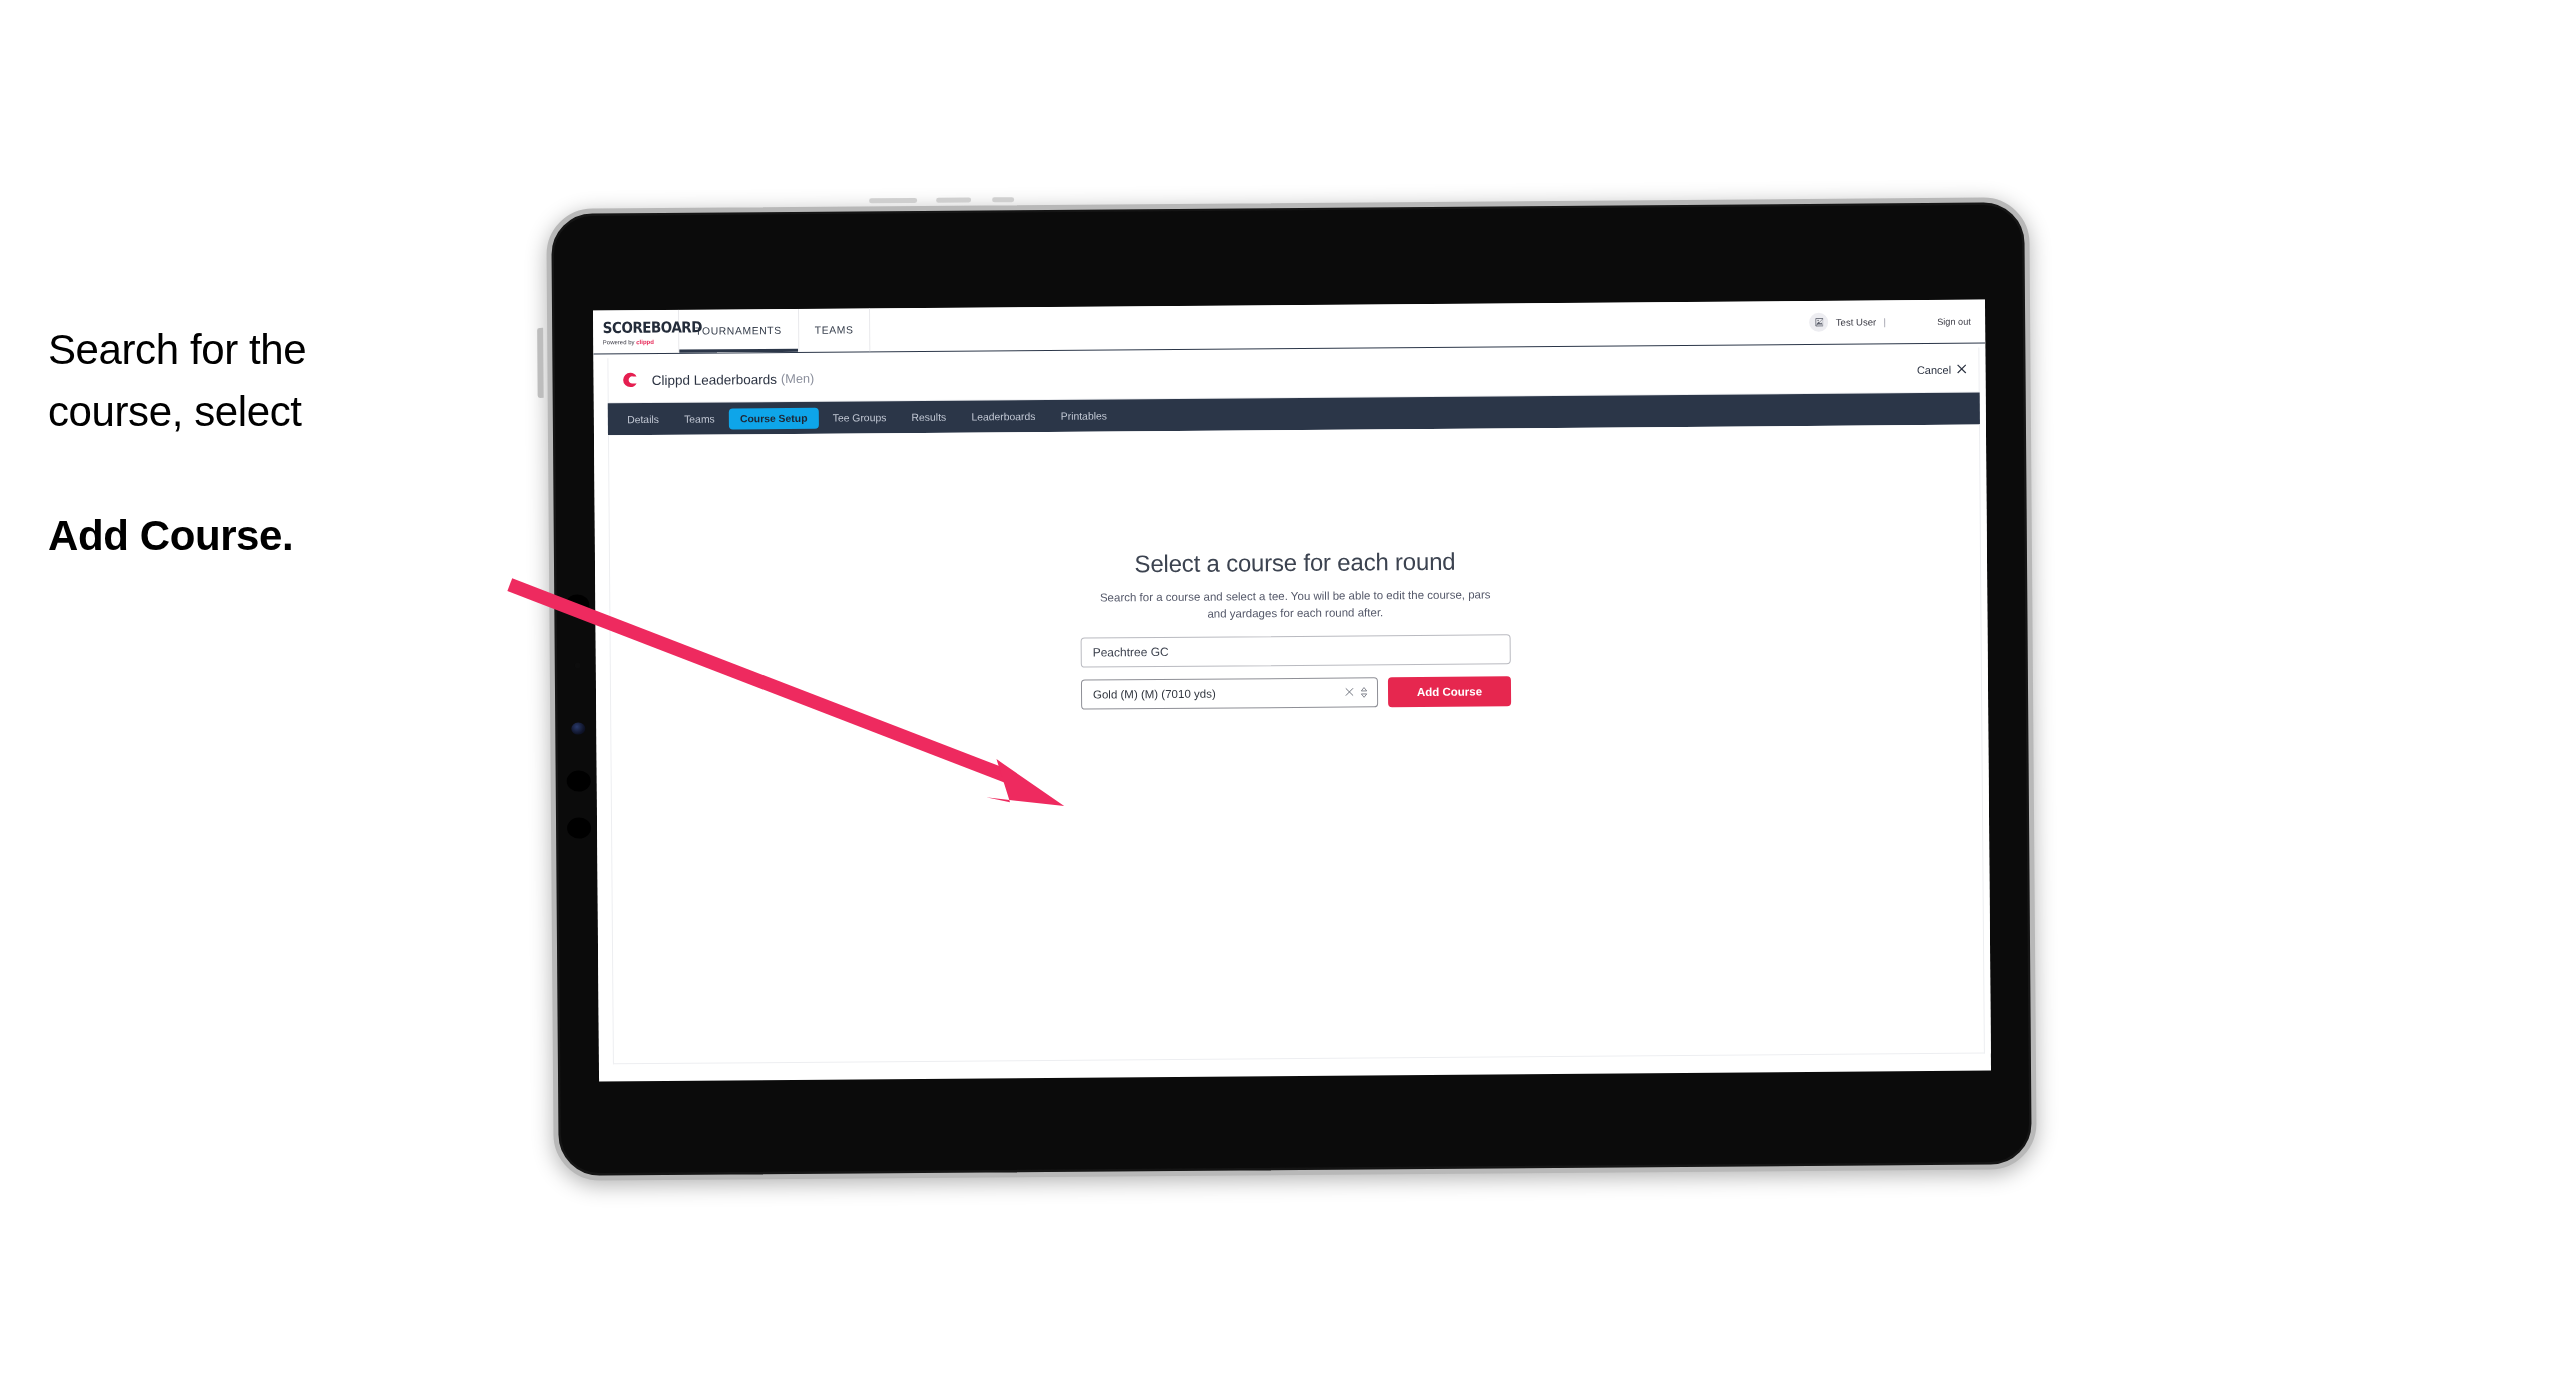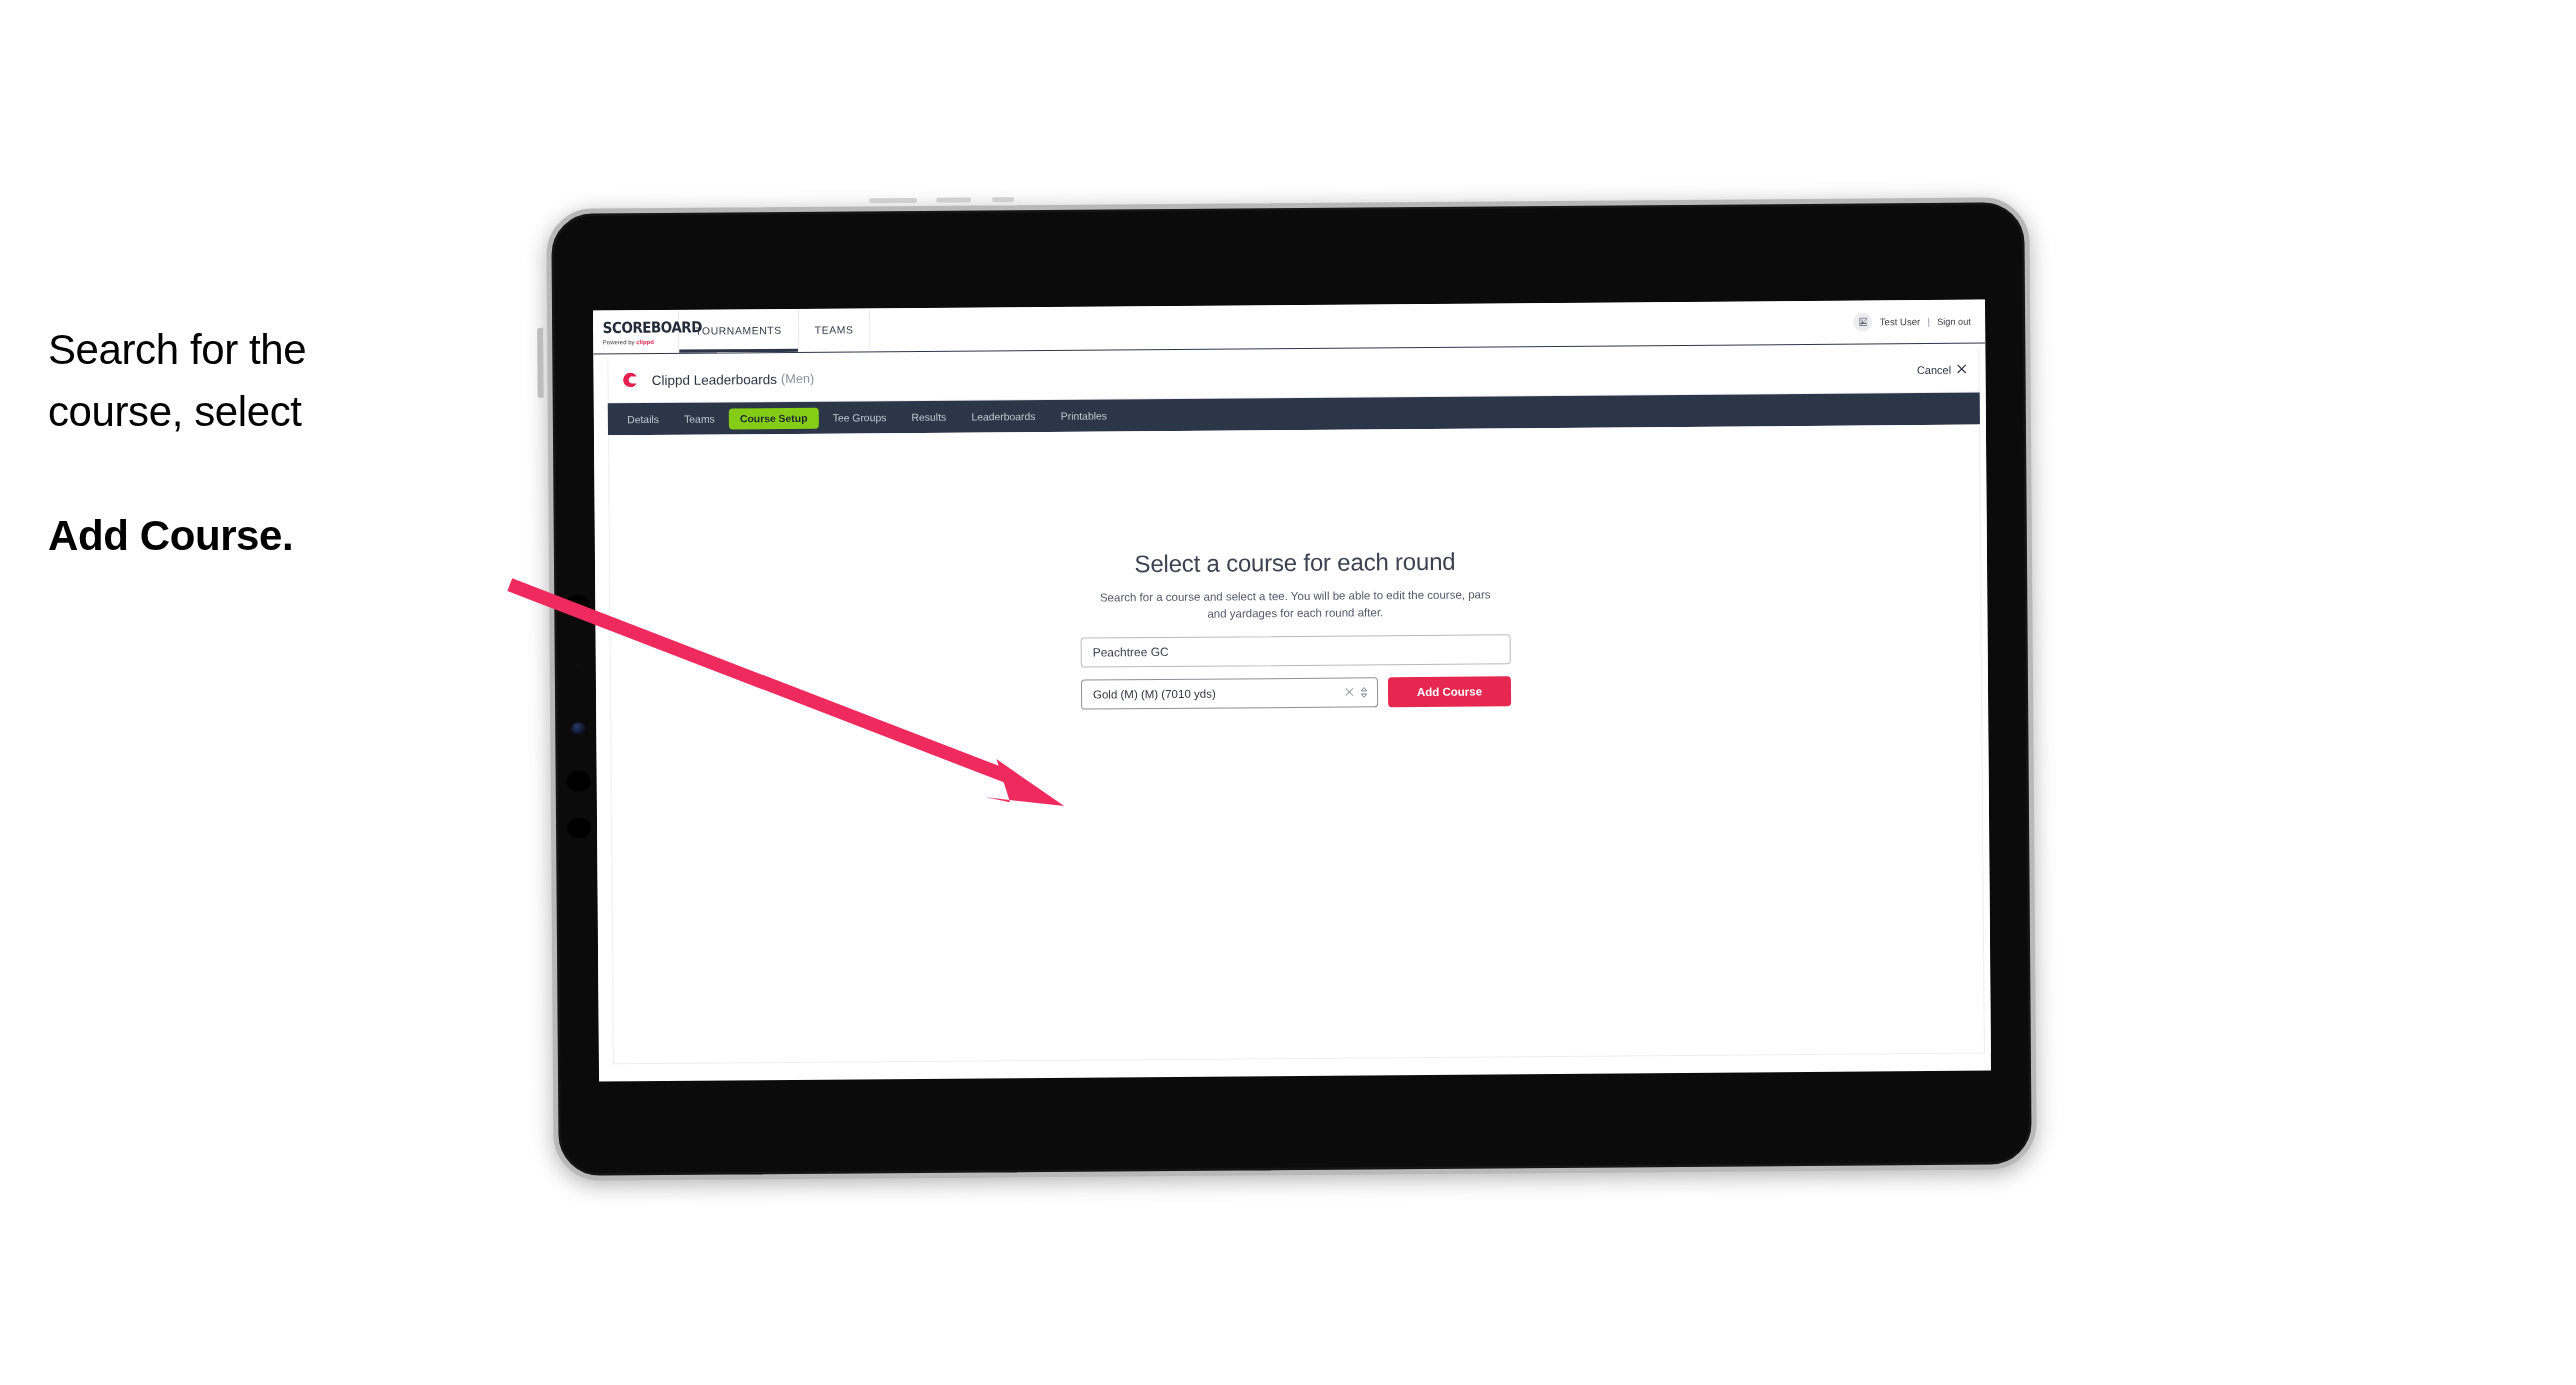--- a/index.html
+++ b/index.html
@@ -165,21 +165,21 @@
     padding-right: 14.3px;
   }
   .avatar {
     width: 19px; height: 19px;
     border-radius: 50%;
     background: #ededf1;
     display: flex; align-items: center; justify-content: center;
   }
   .user-name { font-size: 9.6px; color: #3b3b45; }
   .divider-pipe { font-size: 9.6px; color: #9a9aa6; }
-  .signout { font-size: 9.2px; color: #3b3b45; cursor: pointer; }
+  .signout { font-size: 9.2px; color: #3b3b45; cursor: pointer; margin-left: 44px; }
 
   
   .body-wrap { padding: 4px 6.4px 0 14.3px; background: #ffffff; }
   .title-card {
     background: #ffffff;
     border: 0.8px solid #edeef1;
     border-top: none;
     height: 45px;
     display: flex;
     align-items: center;
@@ -211,21 +211,21 @@
     font-size: 10.4px;
     color: #c2c8d4;
     padding: 0 11px;
     height: 21px;
     display: flex; align-items: center;
     border-radius: 4px;
     cursor: pointer;
     white-space: nowrap;
   }
   .sec-tab.active {
-    background: #84cc16;
+    background: #0ea5e9;
     color: #1f2633;
     font-weight: bold;
   }
 
   
   .content-panel {
     background: #ffffff;
     border: 0.8px solid #edeef1;
     border-top: none;
     height: 629px;

